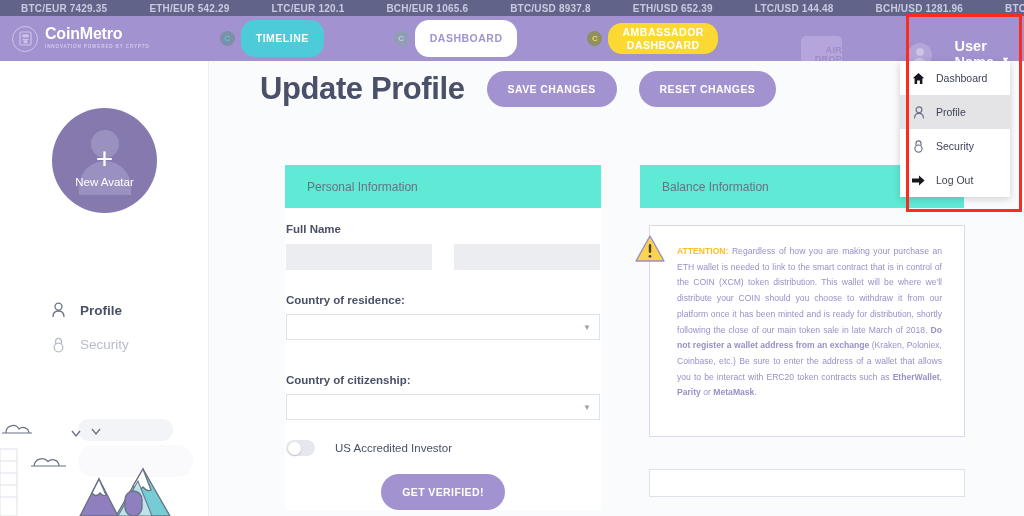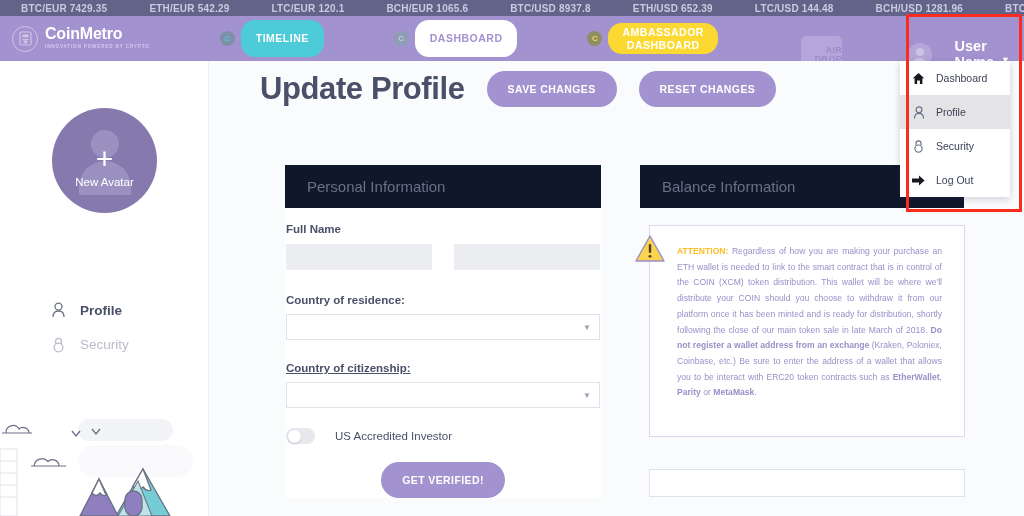--- a/index.html
+++ b/index.html
@@ -130,22 +130,22 @@
   .page-head { position:absolute; left:51px; top:10px; display:flex; align-items:center; gap:22px; }
   .page-title { font-size:31px; font-weight:bold; color:#4a5068; letter-spacing:-.4px; }
   .btn-pill {
     border:none; border-radius:19px; background:#a292cf; color:#ffffff;
     font-size:10.5px; font-weight:bold; letter-spacing:.4px;
     padding:12px 21px; cursor:pointer; font-family:"Liberation Sans", sans-serif;
   }
 
   .card { position:absolute; background:#ffffff; }
   .card-head {
-    background:#0f172a; height:43px; display:flex; align-items:center;
-    padding-left:22px; font-size:15px; color:#6a7085;
+    background:#5eead4; height:43px; display:flex; align-items:center;
+    padding-left:22px; font-size:12px; color:#6a7085;
   }
   .card-left { left:76px; top:104px; width:316px; }
   .card-right { left:431px; top:104px; width:324px; }
 
   .field-label { font-size:11.5px; font-weight:bold; color:#4a5068; }
   .inp {
     background:#ebedf1; border:none; height:26px; width:100%;
   }
   .inp-white {
     background:#ffffff; border:1px solid #dfe2ea; height:26px; width:100%;
@@ -358,21 +358,21 @@
           <input class="inp" value="" style="">
           <input class="inp" value="" style="">
         </div>
 
         <div class="field-label" style="margin-top:24px;">Country of residence:</div>
         <div class="sel-wrap" style="margin-top:8px;">
           <input class="inp-white" value="" style="">
           <span class="sel-caret">▼</span>
         </div>
 
-        <div class="field-label" style="margin-top:22px;text-decoration:underline;">Country of citizenship:</div>
+        <div class="field-label" style="margin-top:34px;">Country of citizenship:</div>
         <div class="sel-wrap" style="margin-top:8px;">
           <input class="inp-white" value="" style="">
           <span class="sel-caret">▼</span>
         </div>
 
         <div style="display:flex; align-items:center; gap:20px; margin-top:20px;">
           <span class="toggle"></span>
           <span class="toggle-lbl">US Accredited Investor</span>
         </div>
 

